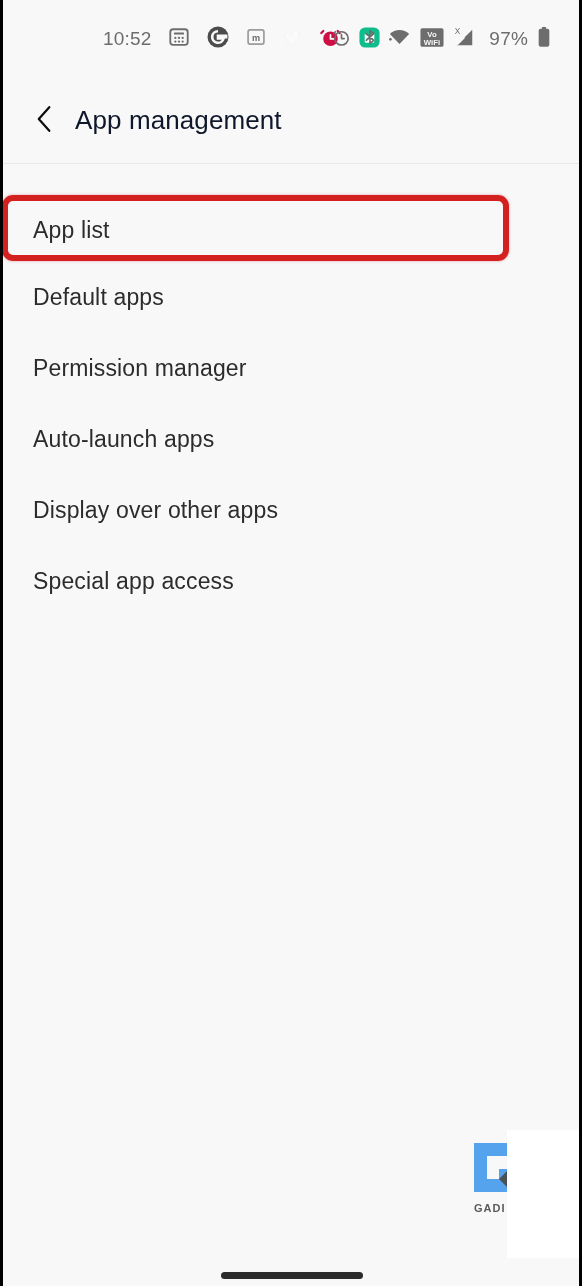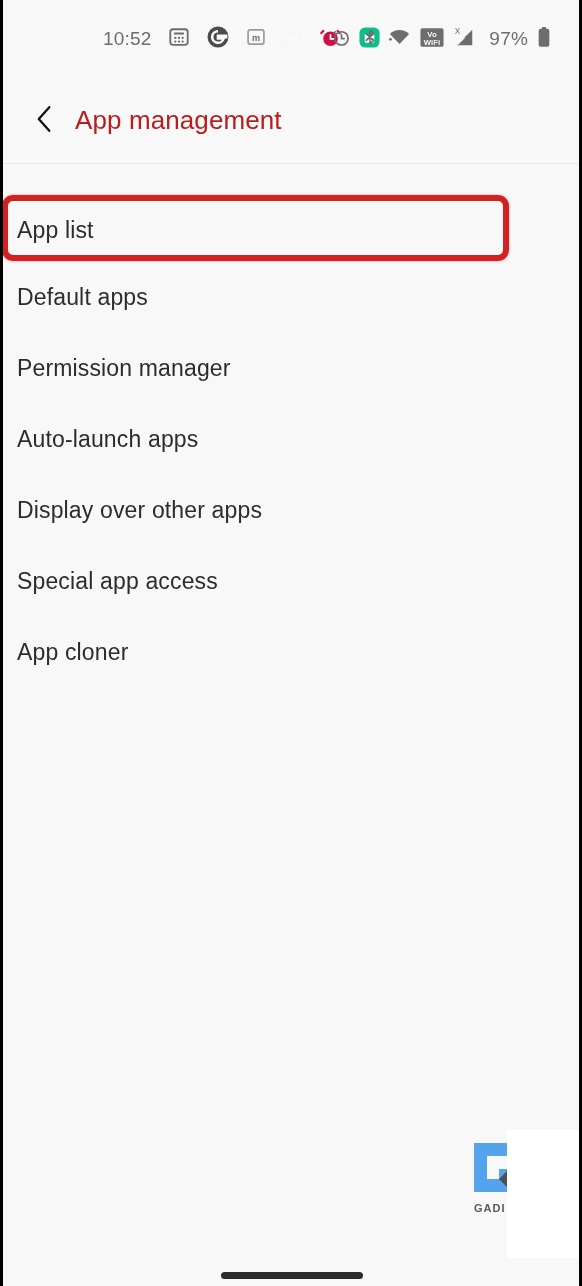--- a/index.html
+++ b/index.html
@@ -49,36 +49,36 @@
     background:#f8f8f9;
     border-bottom:1px solid #e8e8e8;
     display:flex; align-items:center;
   }
   #back-btn {
     width:56px; height:56px; margin-left:14px;
     display:flex; align-items:center; justify-content:center;
     cursor:pointer;
   }
   #page-title {
-    font-size:26px; color:#b91c1c; font-weight:400;
+    font-size:26px; color:#0f172a; font-weight:400;
     letter-spacing:0.1px;
     margin-left:2px;
     font-family:"Liberation Sans", sans-serif;
   }
 
   
   #list {
     position:absolute; left:0; top:165px;
     width:576px;
   }
   .row {
     position:relative;
     height:71px;
     display:flex; align-items:center;
-    padding-left:14px;
+    padding-left:30px;
     cursor:pointer;
   }
   .row-label {
     font-size:23px; color:#2c2c2c; font-weight:400;
     letter-spacing:0.15px;
     font-family:"Liberation Sans", sans-serif;
   }
   .row:first-child { height:64px; margin-top:33px; }
 
   
@@ -270,23 +270,20 @@
     </div>
 
     <div class="row">
       <span class="row-label">Display over other apps</span>
     </div>
 
     <div class="row">
       <span class="row-label">Special app access</span>
     </div>
 
-    <div class="row">
-      <span class="row-label">App cloner</span>
-    </div>
   </div>
 
   <div id="highlight"></div>
 
   <div id="watermark">
     <svg width="70" height="70" viewBox="0 0 70 70">
 
       <path d="M2 4 H40 V17 H15 V40 H27 V30 H40 V53 H2 Z" fill="#55a3ec"></path>
 
       <path d="M46 4 H68 V53 H40 V40 H55 V4 Z" fill="#55a3ec"></path>

